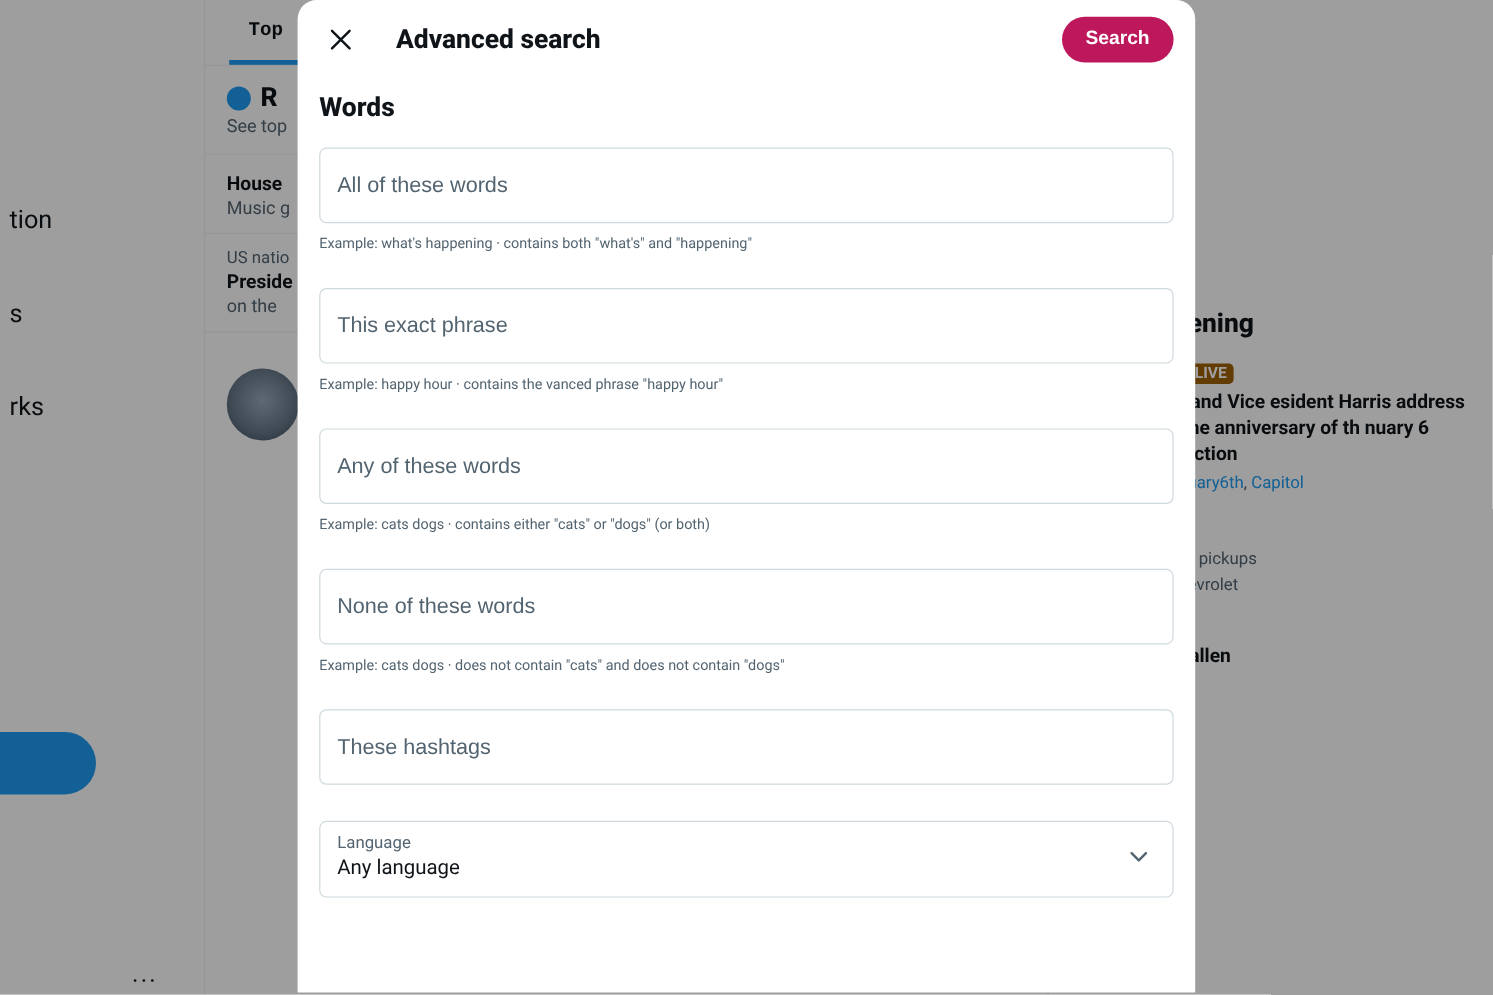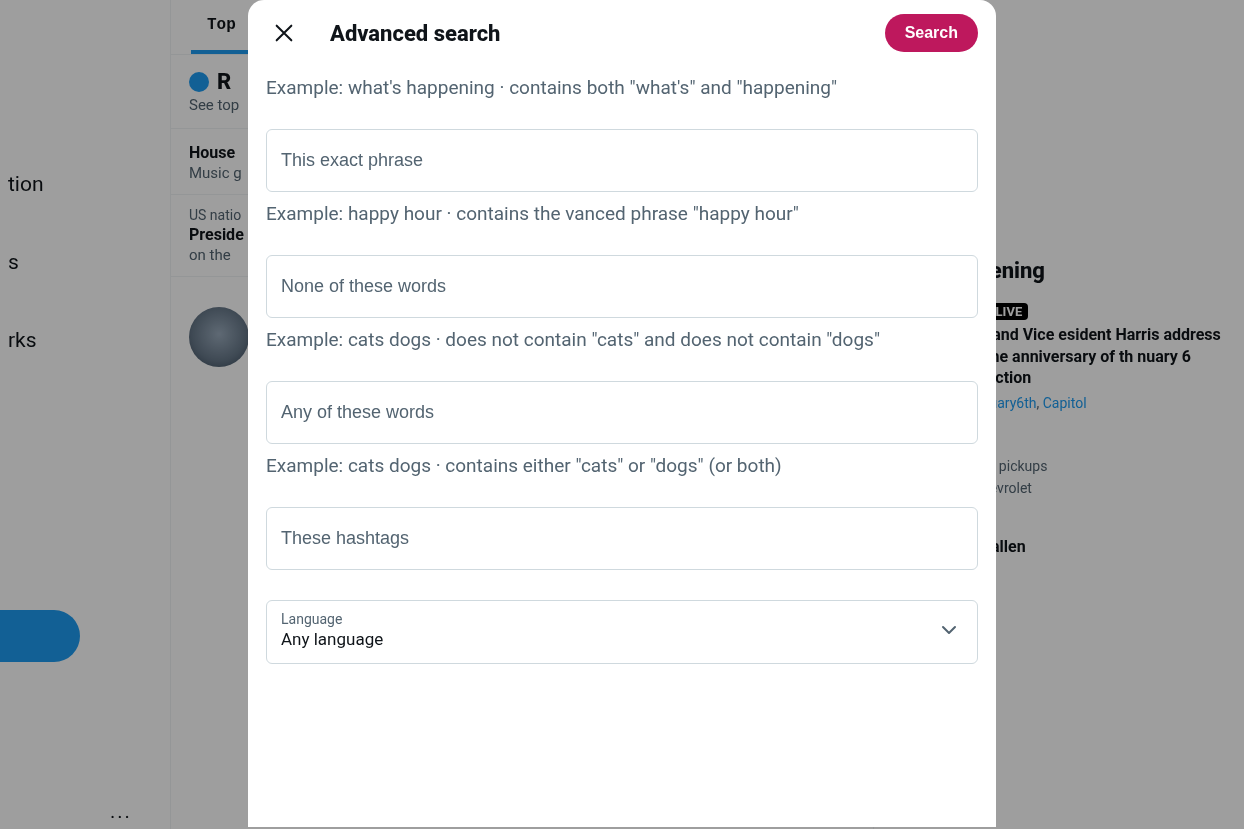--- a/index.html
+++ b/index.html
@@ -159,21 +159,21 @@
   margin-top: 20px;
 }
 .bg-hap-meta {
   font-size: 14px;
   color: #536471;
   display: flex;
   align-items: center;
   gap: 6px;
 }
 .bg-live-badge {
-  background: #000000;
+  background: #a16207;
   color: #fff;
   border-radius: 4px;
   padding: 1px 6px;
   font-size: 13px;
   font-weight: 700;
 }
 .bg-hap-headline {
   font-size: 16px;
   font-weight: 700;
   color: #0f1419;
@@ -261,21 +261,21 @@
   width: 100%;
   border: 1px solid #cfd9de;
   border-radius: 6px;
   padding: 20px 14px;
   font-size: 18px;
   color: #536471;
   background: #fff;
 }
 .text-input::placeholder { color: #536471; }
 .example-text {
-  font-size: 19px;
+  font-size: 12px;
   color: #536471;
   margin-top: 10px;
 }
 .select-wrap {
   position: relative;
   border: 1px solid #cfd9de;
   border-radius: 6px;
   padding: 10px 0 14px 14px;
 }
 .select-label {
@@ -380,38 +380,40 @@
   <div class="modal-header">
     <div class="close-btn">
       <svg viewBox="0 0 24 24">
           <path d="M4 4 L20 20 M20 4 L4 20" stroke="#0f1419" stroke-width="2.2" stroke-linecap="round" fill="none"></path>
         </svg>
     </div>
     <div class="modal-title">Advanced search</div>
     <button class="search-btn">Search</button>
   </div>
   <div class="modal-body">
+    <div class="section-title">Words</div>
 
     <div class="field-wrap">
+      <input class="text-input" placeholder="All of these words" style="">
       <div class="example-text">Example: what's happening · contains both "what's" and "happening"</div>
     </div>
 
     <div class="field-wrap">
       <input class="text-input" placeholder="This exact phrase" style="">
       <div class="example-text">Example: happy hour · contains the vanced phrase "happy hour"</div>
     </div>
 
     <div class="field-wrap">
+      <input class="text-input" placeholder="Any of these words" style="">
+      <div class="example-text">Example: cats dogs · contains either "cats" or "dogs" (or both)</div>
+    </div>
+
+    <div class="field-wrap">
       <input class="text-input" placeholder="None of these words" style="">
       <div class="example-text">Example: cats dogs · does not contain "cats" and does not contain "dogs"</div>
-    </div>
-
-    <div class="field-wrap">
-      <input class="text-input" placeholder="Any of these words" style="">
-      <div class="example-text">Example: cats dogs · contains either "cats" or "dogs" (or both)</div>
     </div>
 
     <div class="field-wrap">
       <input class="text-input" placeholder="These hashtags" style="">
     </div>
 
     <div class="select-wrap">
       <div class="select-label">Language</div>
       <div class="select-value">Any language</div>
       <div class="chevron">

